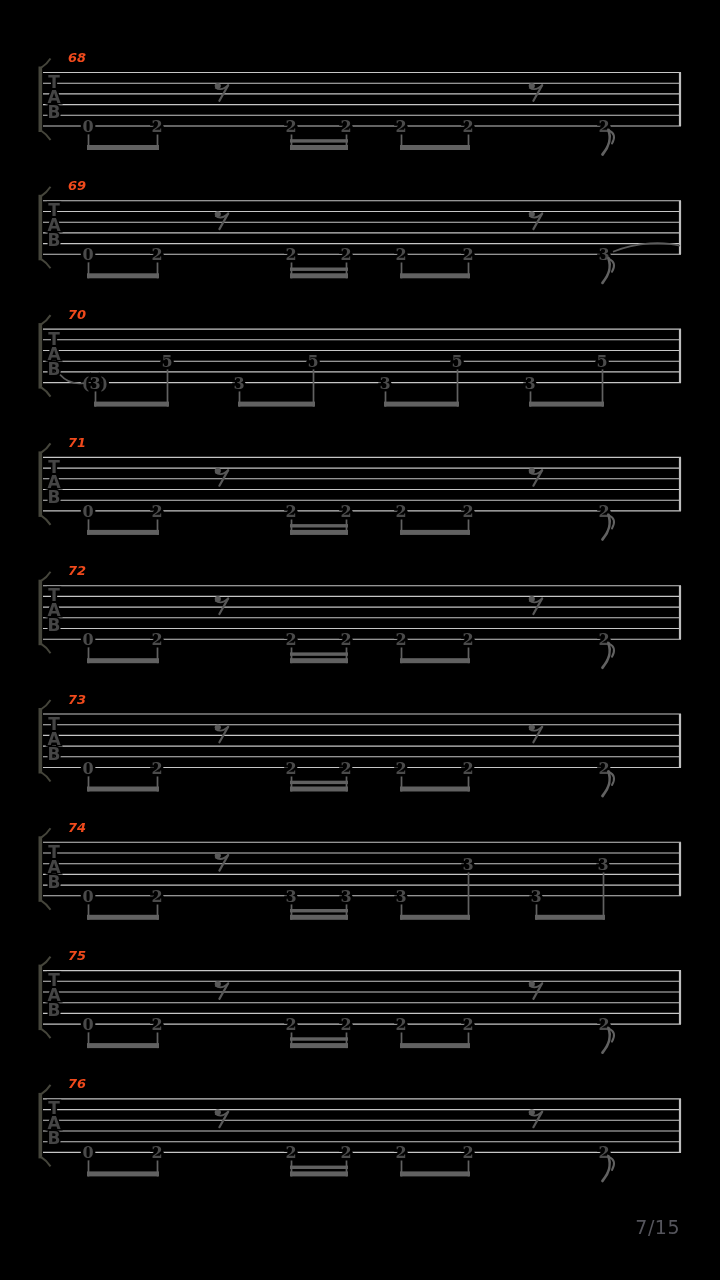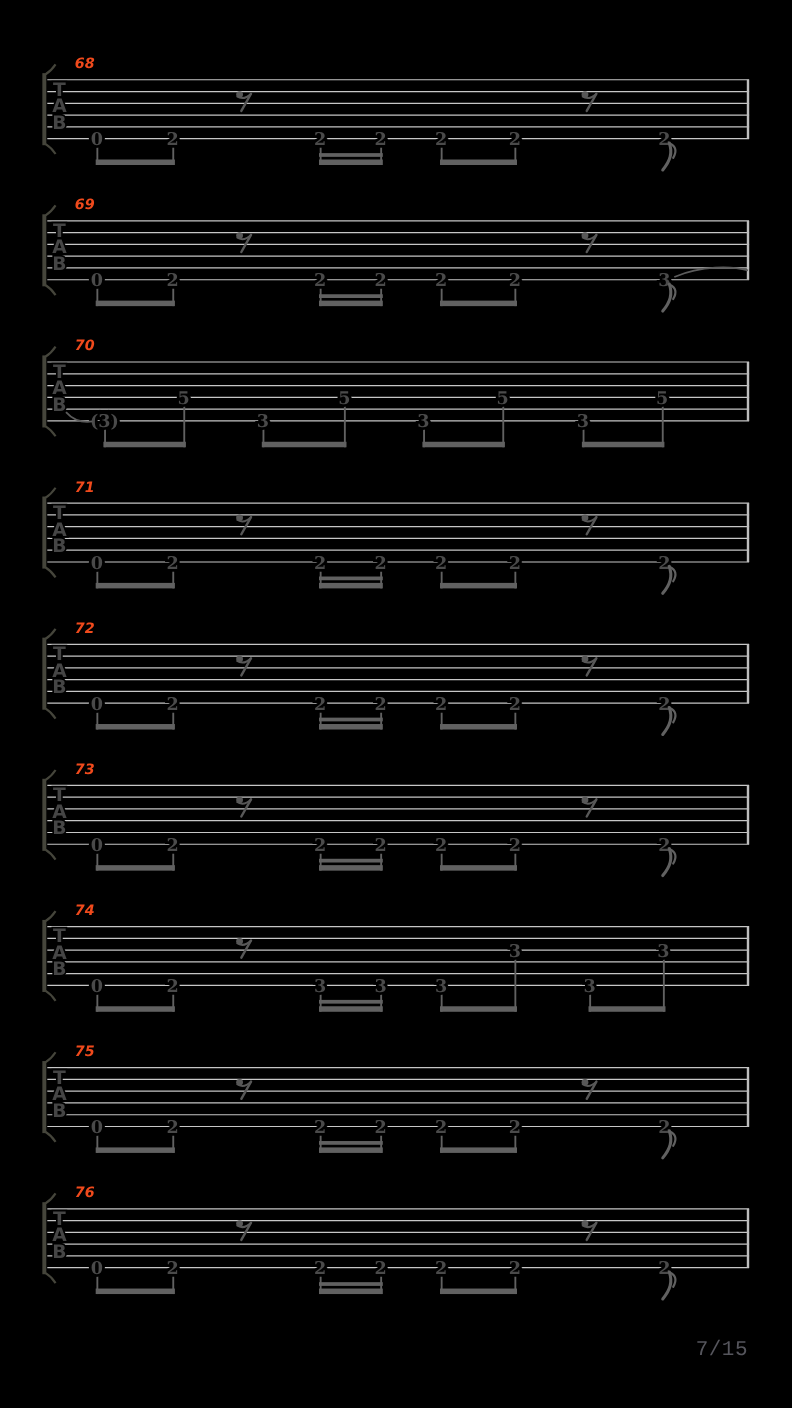--- a/index.html
+++ b/index.html
@@ -417,14 +417,14 @@
         <text x="346" y="1152.9" fill="#4a4a4a" font-family="&quot;DejaVu Serif&quot;,serif" font-size="16" font-weight="bold" text-anchor="middle" dominant-baseline="central" paint-order="stroke" stroke="#000" stroke-width="5">2</text>
         <text x="401" y="1152.9" fill="#4a4a4a" font-family="&quot;DejaVu Serif&quot;,serif" font-size="16" font-weight="bold" text-anchor="middle" dominant-baseline="central" paint-order="stroke" stroke="#000" stroke-width="5">2</text>
         <text x="468" y="1152.9" fill="#4a4a4a" font-family="&quot;DejaVu Serif&quot;,serif" font-size="16" font-weight="bold" text-anchor="middle" dominant-baseline="central" paint-order="stroke" stroke="#000" stroke-width="5">2</text>
         <text x="604" y="1152.9" fill="#4a4a4a" font-family="&quot;DejaVu Serif&quot;,serif" font-size="16" font-weight="bold" text-anchor="middle" dominant-baseline="central" paint-order="stroke" stroke="#000" stroke-width="5">2</text>
         <g transform="translate(604,1152.4)">
           <path d="M 4.5 4 C 7.5 13 5.5 20 -1.5 28.5" stroke="#616161" stroke-width="2.8" stroke-linecap="round" fill="none"></path>
           <path d="M 5 4.5 C 10.5 7 11.5 11.5 8 17.5" stroke="#616161" stroke-width="2" stroke-linecap="round" fill="none"></path>
         </g>
       </g>
     </svg>
-  <div id="page-indicator" style="color: rgb(85, 85, 92); font-family: Liberation Mono, monospace;">7/15</div>
+  <div id="page-indicator" style="color: rgb(85, 85, 92);">7/15</div>
 </div>
 
 </body></html>

